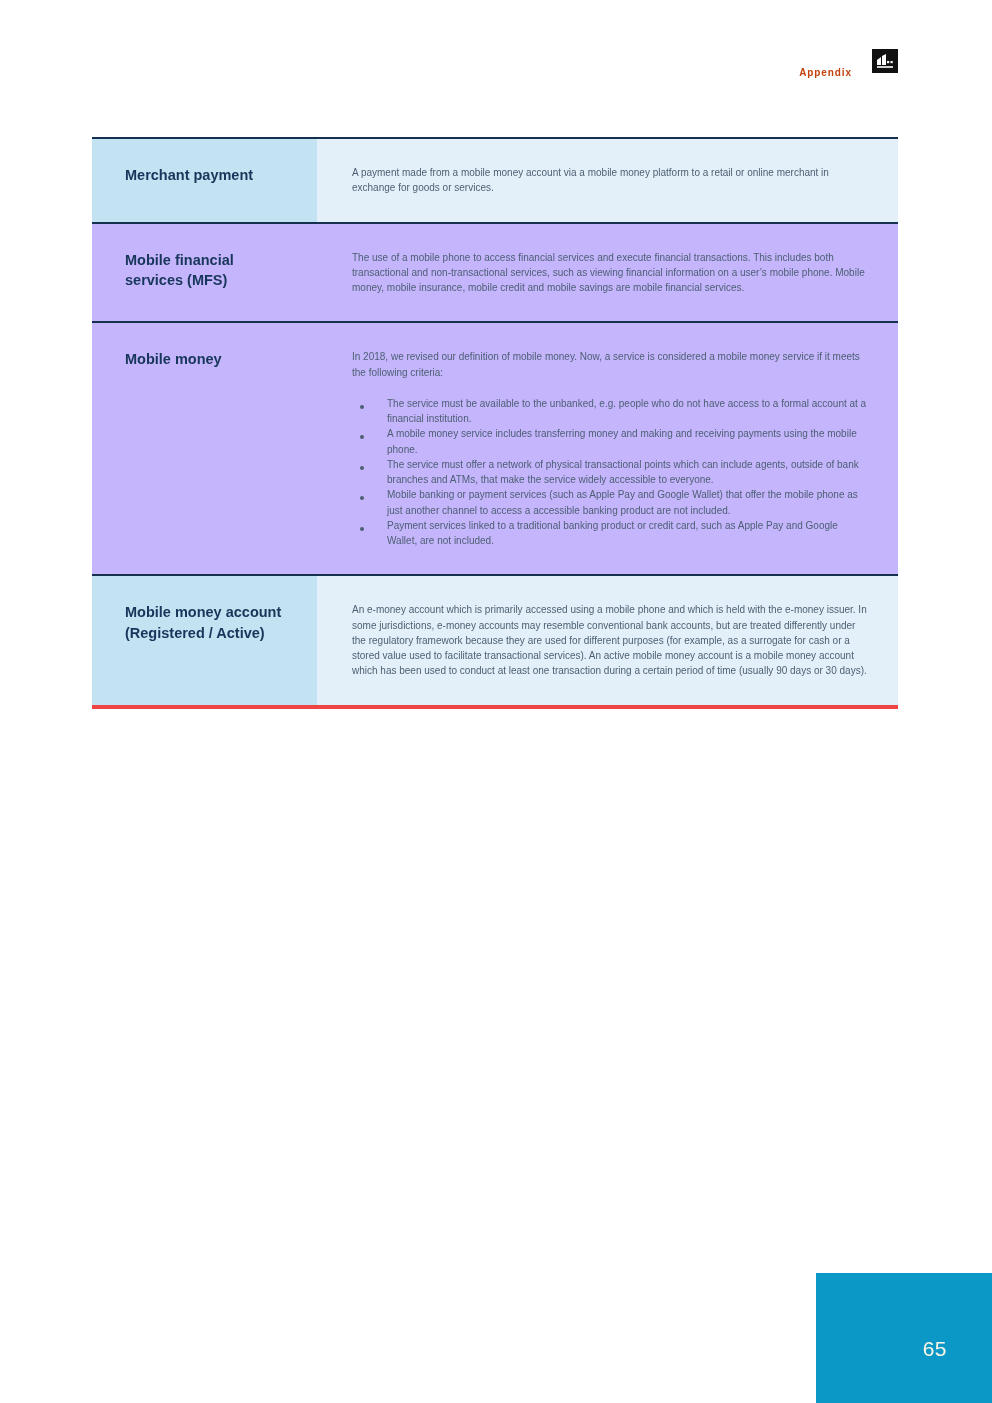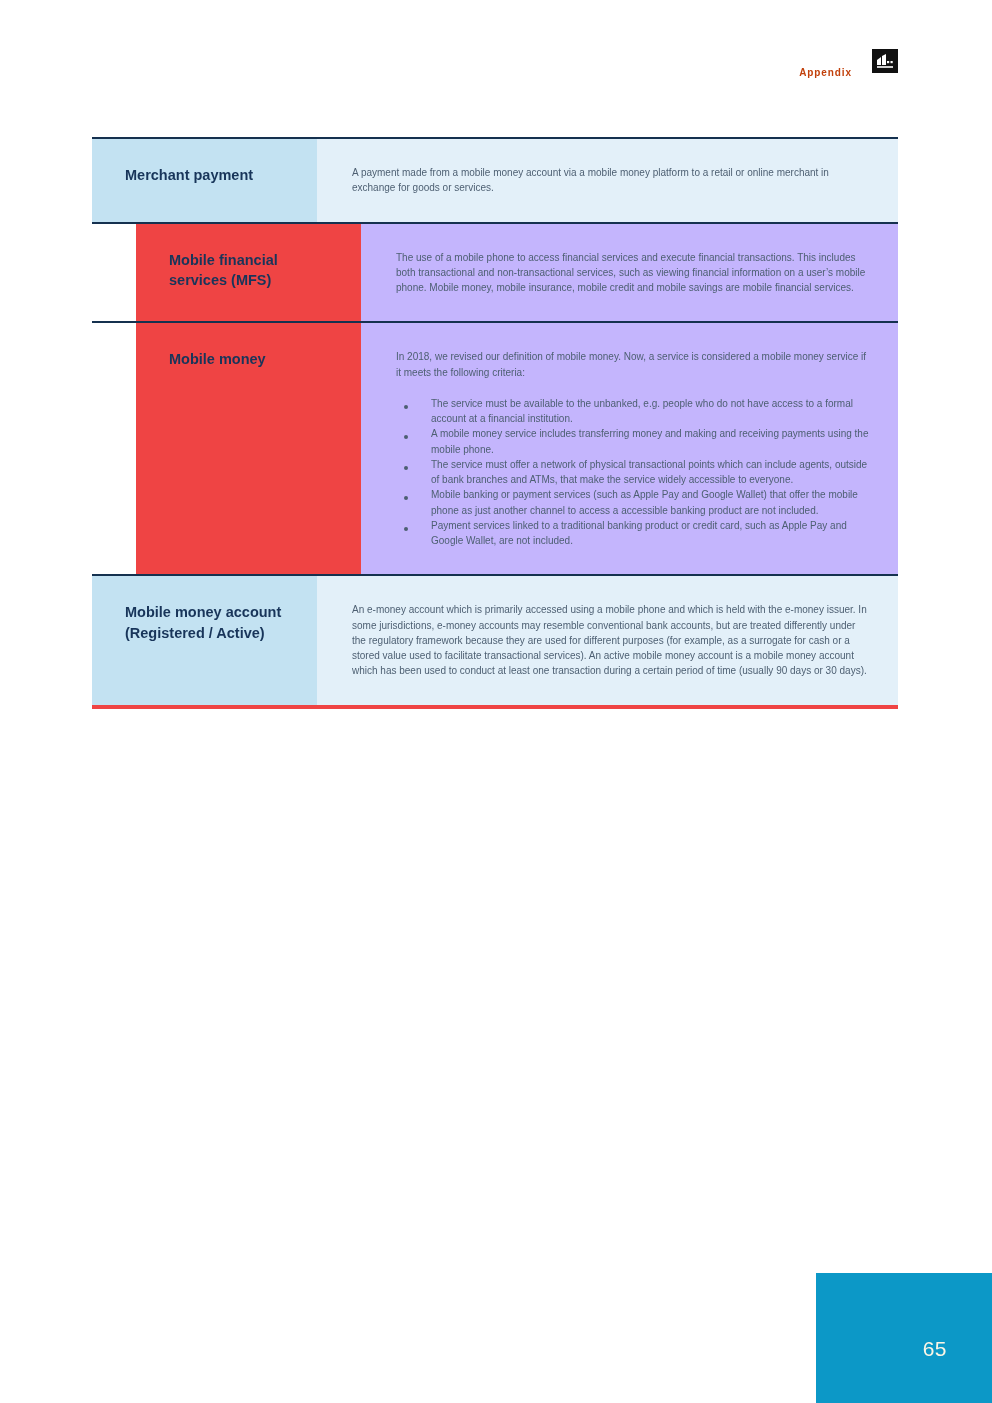--- a/index.html
+++ b/index.html
@@ -69,21 +69,21 @@
     padding: 26px 28px 26px 35px;
     box-sizing: border-box;
     font-size: 10px;
     line-height: 1.525;
     color: #4d5f72;
   }
 
   
   .shade-light .g-term { background: #c3e2f2; }
   .shade-light .g-def  { background: #e3f0f9; }
-  .shade-dark  .g-term { background: #ef4444; margin-left: 44px; }
+  .shade-dark  .g-term { background: #c4b5fd; }
   .shade-dark  .g-def  { background: #c4b5fd; }
 
   .g-def p { margin: 0; }
 
   .bullets {
     list-style: none;
     margin: 16px 0 0 0;
     padding: 0;
   }
   .bullets li {

